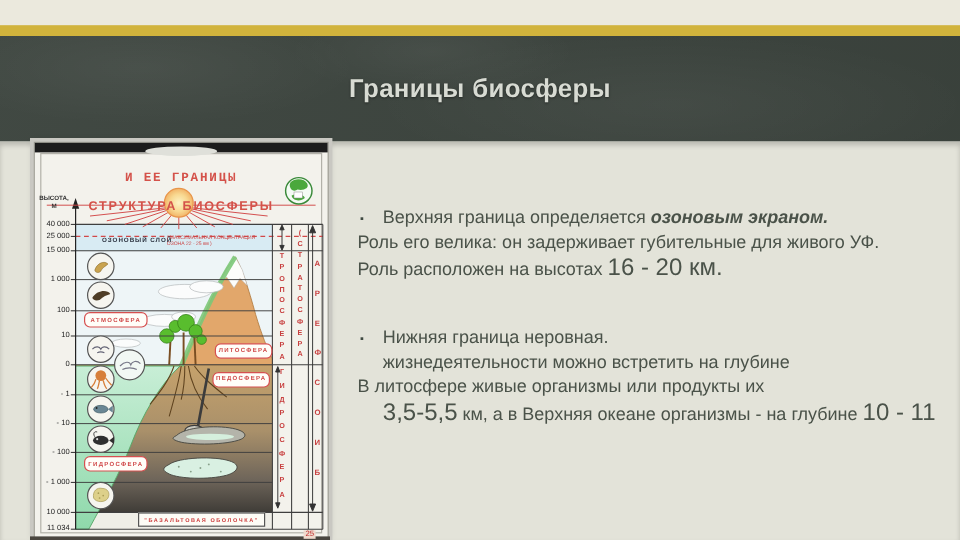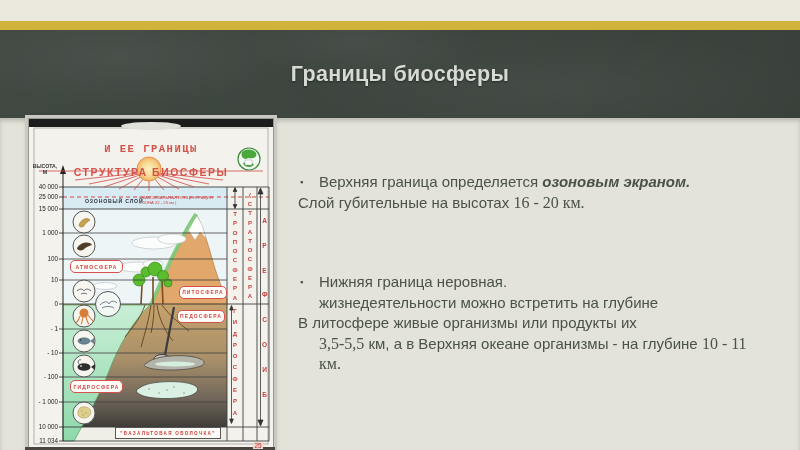--- a/index.html
+++ b/index.html
@@ -25,21 +25,21 @@
   .content{position:absolute;left:0;top:118px;width:800px;height:332px;background:#e3e3d9;
     box-shadow:inset 0 3px 4px rgba(0,0,0,.18);}
 
   
   .para{position:absolute;left:298px;width:500px;color:#4a5249;font-size:15px;line-height:20.5px;}
   .para .line{white-space:nowrap;position:relative;}
   .para .indent{padding-left:21px;}
   .marker{position:absolute;left:2px;top:0;font-size:9px;color:#3f4a42;}
   .b{font-weight:normal;}
   .bi{font-weight:bold;font-style:italic;}
-  .serif{font-family:Liberation Serif, serif;font-size:16px;}
+  .serif{font-family:Liberation Sans, sans-serif;font-size:20px;}
 
   
   .poster{position:absolute;left:28px;top:0;width:244px;height:329px;background:#f3f2ec;
     border:1px solid #99988f;box-shadow:0 0 0 3px #c9c8c2, 0 0 6px rgba(0,0,0,.25);}
   .poster-bottom{position:absolute;left:25px;top:329px;width:250px;height:4px;background:#4a463f;}
   .poster-topbar{position:absolute;left:0;top:0;width:244px;height:8px;background:#1c1c1c;z-index:3;}
   .topbar-arc{position:absolute;left:92px;top:3px;width:60px;height:8px;background:#dfe0da;
     border-radius:50%;}
   .poster svg{position:absolute;left:0;top:0;z-index:1;}
   .pl{position:absolute;z-index:2;}
@@ -316,32 +316,32 @@
 
       <div class="pl pagenum">25</div>
     </div>
     <div class="poster-bottom"></div>
 
     <div class="para" style="top:54px;">
       <span class="marker">▪</span>
       <div class="line indent">
         <span class="b">Верхняя граница</span><span> определяется </span><span class="bi">озоновым экраном.</span>
       </div>
+      <div class="line">Роль его велика: он задерживает губительные для живого УФ.</div>
       <div class="line">
-        <span>Слой губительные на высотах </span><span class="serif">16 - 20 км.</span>
+        <span>Роль расположен на высотах </span><span class="serif">16 - 20 км.</span>
       </div>
     </div>
 
     <div class="para" style="top:154px;">
       <span class="marker">▪</span>
       <div class="line indent">
         <span class="b">Нижняя граница</span><span> неровная.</span>
       </div>
       <div class="line indent">жизнедеятельности можно встретить на глубине</div>
       <div class="line">В литосфере живые организмы или продукты их</div>
       <div class="line indent">
         <span class="serif">3,5-5,5</span><span> км, а в Верхняя океане организмы - на глубине </span><span class="serif">10 - 11</span>
       </div>
-      <div class="line indent serif">км.</div>
     </div>
 
   </div>
 </div>
 
 </body></html>

